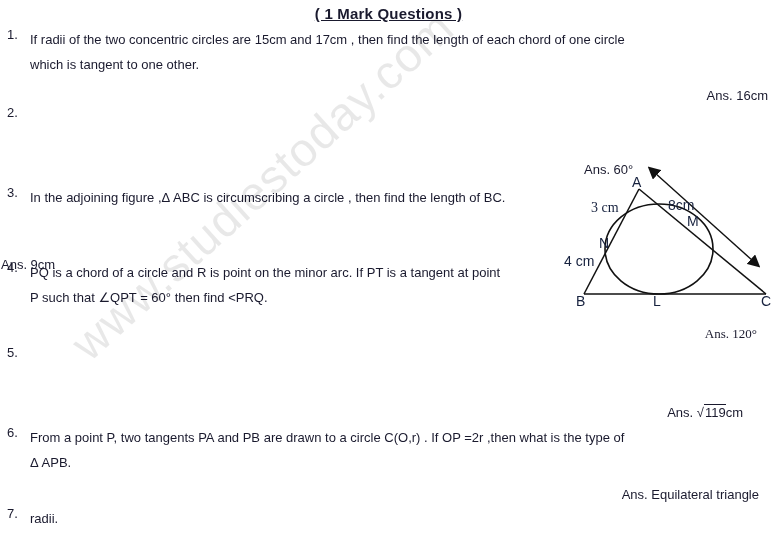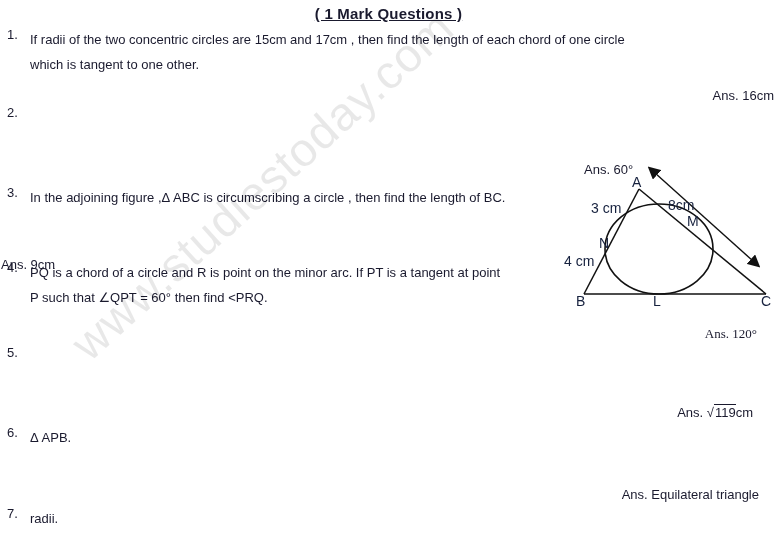--- a/index.html
+++ b/index.html
@@ -130,21 +130,21 @@
 
   <div class="doc-title">( 1 Mark Questions )</div>
 
   <div class="qblock" style="left:0px; top:22px; width:760px;">
     <div class="qnum">1.</div>
     <div class="qtext">
       <span>If radii of the two concentric circles are 15cm and 17cm , then find the length of each chord of one circle</span>
       <span class="l2">which is tangent to one other.</span>
     </div>
   </div>
-  <div class="ans ans-right" style="right:3px; top:83px;">Ans. 16cm</div>
+  <div class="ans ans-right" style="right:9px; top:83px;">Ans. 16cm</div>
 
   <div class="qblock" style="left:0px; top:100px; width:760px;">
     <div class="qnum">2.</div>
   </div>
   <div class="ans" style="left:584px; top:157px;">Ans. 60°</div>
 
   <div class="qblock" style="left:0px; top:180px; width:580px;">
     <div class="qnum">3.</div>
     <div class="qtext">
       <span>In the adjoining figure ,Δ ABC is circumscribing a circle , then find the length of BC.</span>
@@ -157,27 +157,28 @@
     <div class="qtext">
       <span>PQ is a chord of a circle and R is point on the minor arc. If PT is a tangent at point</span>
       <span class="l2">P such that ∠QPT = 60° then find &lt;PRQ.</span>
     </div>
   </div>
   <div class="ans ans-right" style="right:20px; top:321px;font-family:Liberation Serif, serif;">Ans. 120°</div>
 
   <div class="qblock" style="left:0px; top:340px; width:770px;">
     <div class="qnum">5.</div>
   </div>
-  <div class="ans ans-right" style="right:24px; top:399px;">
+  <div class="ans ans-right" style="right:34px; top:399px;">
     <span>Ans. √</span><span class="sqrt-wrap"><span class="radicand">119</span></span><span>cm</span>
   </div>
 
   <div class="qblock" style="left:0px; top:420px; width:760px;">
     <div class="qnum">6.</div>
     <div class="qtext">
+      <span>From a point P, two tangents PA and PB are drawn to a circle C(O,r) . If OP =2r ,then what is the type of</span>
       <span class="l2">Δ APB.</span>
     </div>
   </div>
   <div class="ans ans-right" style="right:18px; top:482px;text-align:center;">Ans. Equilateral triangle</div>
 
   <div class="qblock" style="left:0px; top:501px; width:770px;">
     <div class="qnum">7.</div>
     <div class="qtext">
       <span class="l2">radii.</span>
     </div>
@@ -202,18 +203,18 @@
 
       <line x1="92" y1="8" x2="190" y2="96" stroke="#111111" stroke-width="1.4" marker-start="url(#arrowStart)" marker-end="url(#arrowEnd)"></line>
     </svg>
 
     <span class="fig-label" style="left:69px; top:9px;">A</span>
     <span class="fig-label" style="left:13px; top:128px;">B</span>
     <span class="fig-label" style="left:198px; top:128px;">C</span>
     <span class="fig-label" style="left:90px; top:128px;">L</span>
     <span class="fig-label" style="left:124px; top:48px;">M</span>
     <span class="fig-label" style="left:36px; top:70px;">N</span>
-    <span class="fig-label" style="left:28px; top:35px;">3 cm</span>
+    <span class="fig-label" style="left:28px; top:35px;font-family:Liberation Serif, serif;">3 cm</span>
     <span class="fig-label" style="left:1px; top:88px;">4 cm</span>
     <span class="fig-label" style="left:105px; top:32px;">8cm</span>
   </div>
 
 </div>
 
 </body></html>

